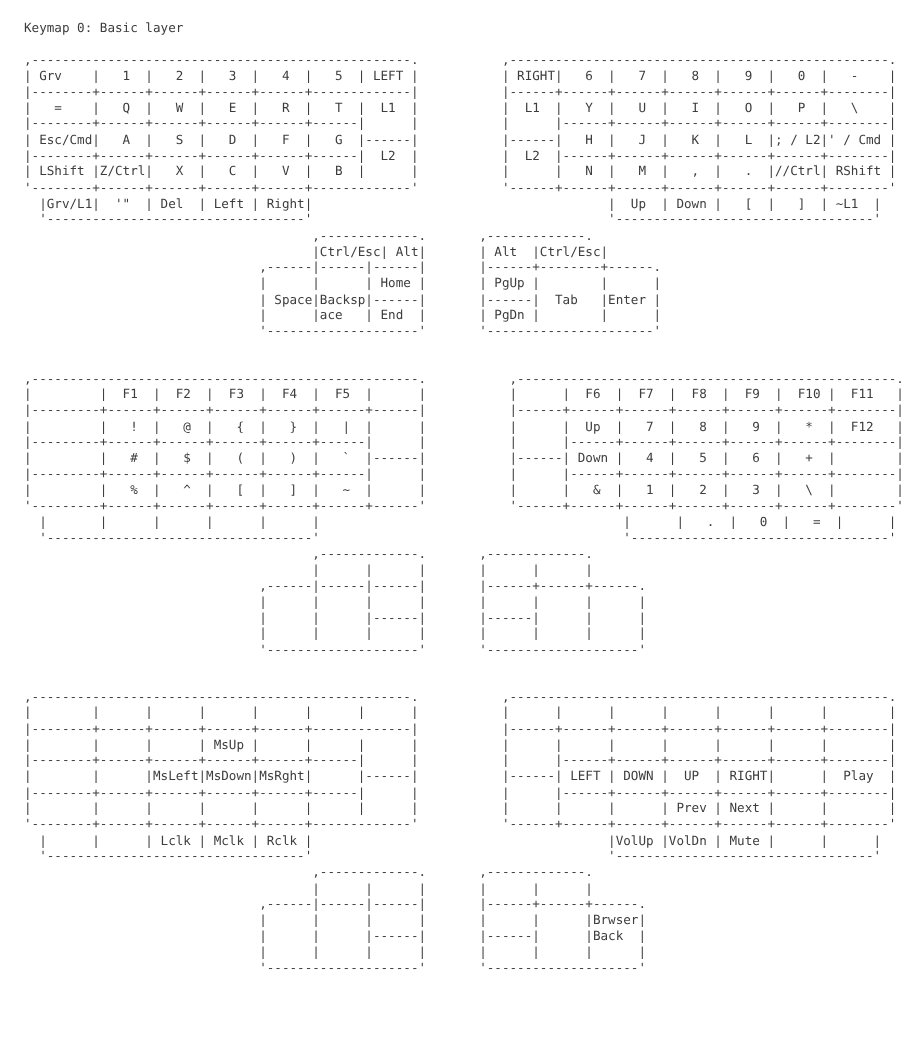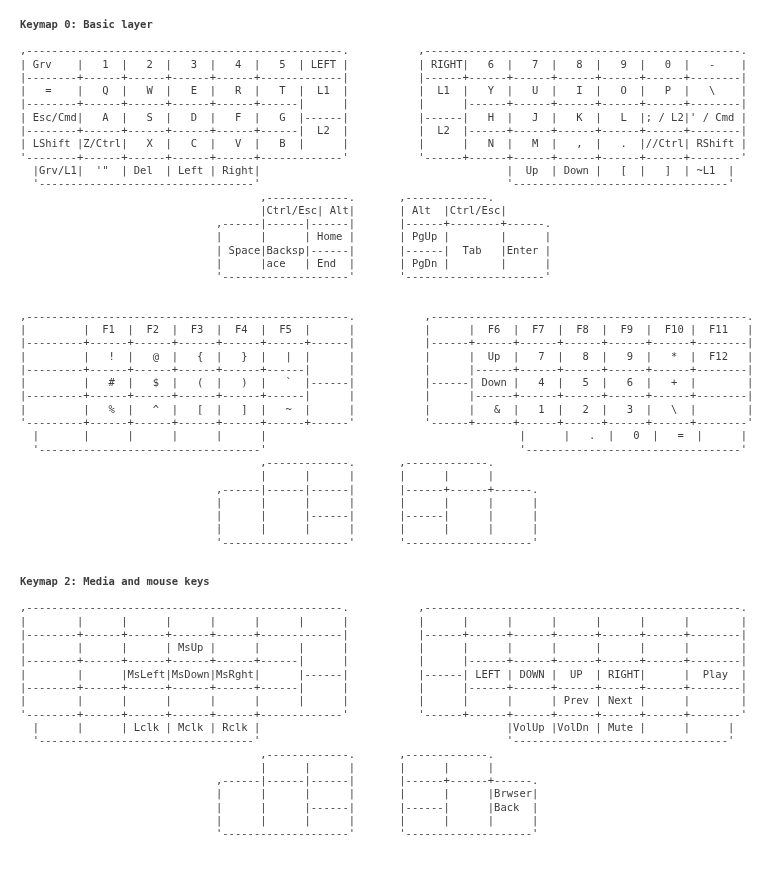--- a/index.html
+++ b/index.html
@@ -13,21 +13,21 @@
   .sheet {
     padding: 18px 0 0 20px;
     width: 765px;
     height: 883px;
   }
   .keymap-section { margin: 0 0 26px 0; }
   .km-title {
     font-family: "DejaVu Sans Mono", "Liberation Mono", monospace;
     font-size: 10.5px;
     line-height: 13.3px;
-    font-weight: bold;
+    font-weight: normal;
     color: #3d3d3d;
     margin: 0 0 13px 0;
     white-space: pre;
   }
   .km-art {
     font-family: "DejaVu Sans Mono", "Liberation Mono", monospace;
     font-size: 10.5px;
     line-height: 13.3px;
     color: #3d3d3d;
     margin: 0;
@@ -76,21 +76,20 @@
                                       ,-------------.       ,-------------.
                                       |      |      |       |      |      |
                                ,------|------|------|       |------+------+------.
                                |      |      |      |       |      |      |      |
                                |      |      |------|       |------|      |      |
                                |      |      |      |       |      |      |      |
                                '--------------------'       '--------------------'</pre>
   </section>
 
   <section class="keymap-section">
-    <h2 class="km-title">Keymap 2: Media and mouse keys</h2>
     <pre class="km-art">,--------------------------------------------------.           ,--------------------------------------------------.
 |        |      |      |      |      |      |      |           |      |      |      |      |      |      |        |
 |--------+------+------+------+------+-------------|           |------+------+------+------+------+------+--------|
 |        |      |      | MsUp |      |      |      |           |      |      |      |      |      |      |        |
 |--------+------+------+------+------+------|      |           |      |------+------+------+------+------+--------|
 |        |      |MsLeft|MsDown|MsRght|      |------|           |------| LEFT | DOWN |  UP  | RIGHT|      |  Play  |
 |--------+------+------+------+------+------|      |           |      |------+------+------+------+------+--------|
 |        |      |      |      |      |      |      |           |      |      |      | Prev | Next |      |        |
 '--------+------+------+------+------+-------------'           '------+------+------+------+------+------+--------'
   |      |      | Lclk | Mclk | Rclk |                                       |VolUp |VolDn | Mute |      |      |

